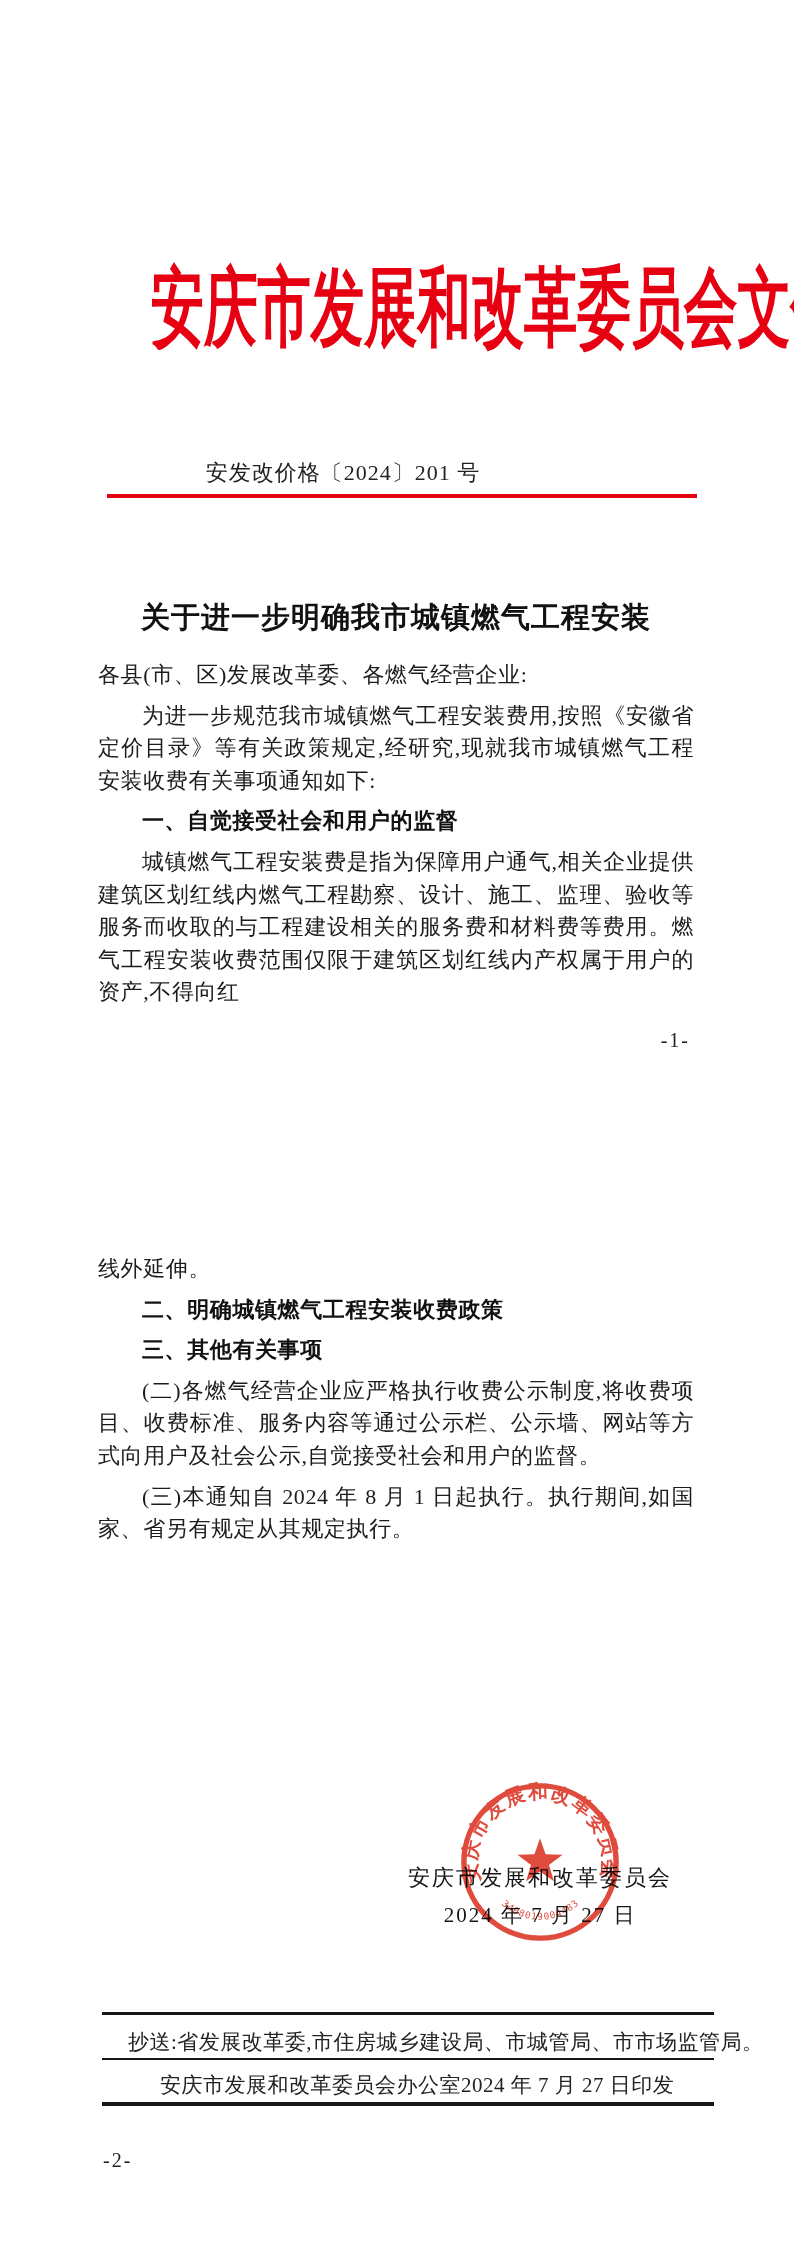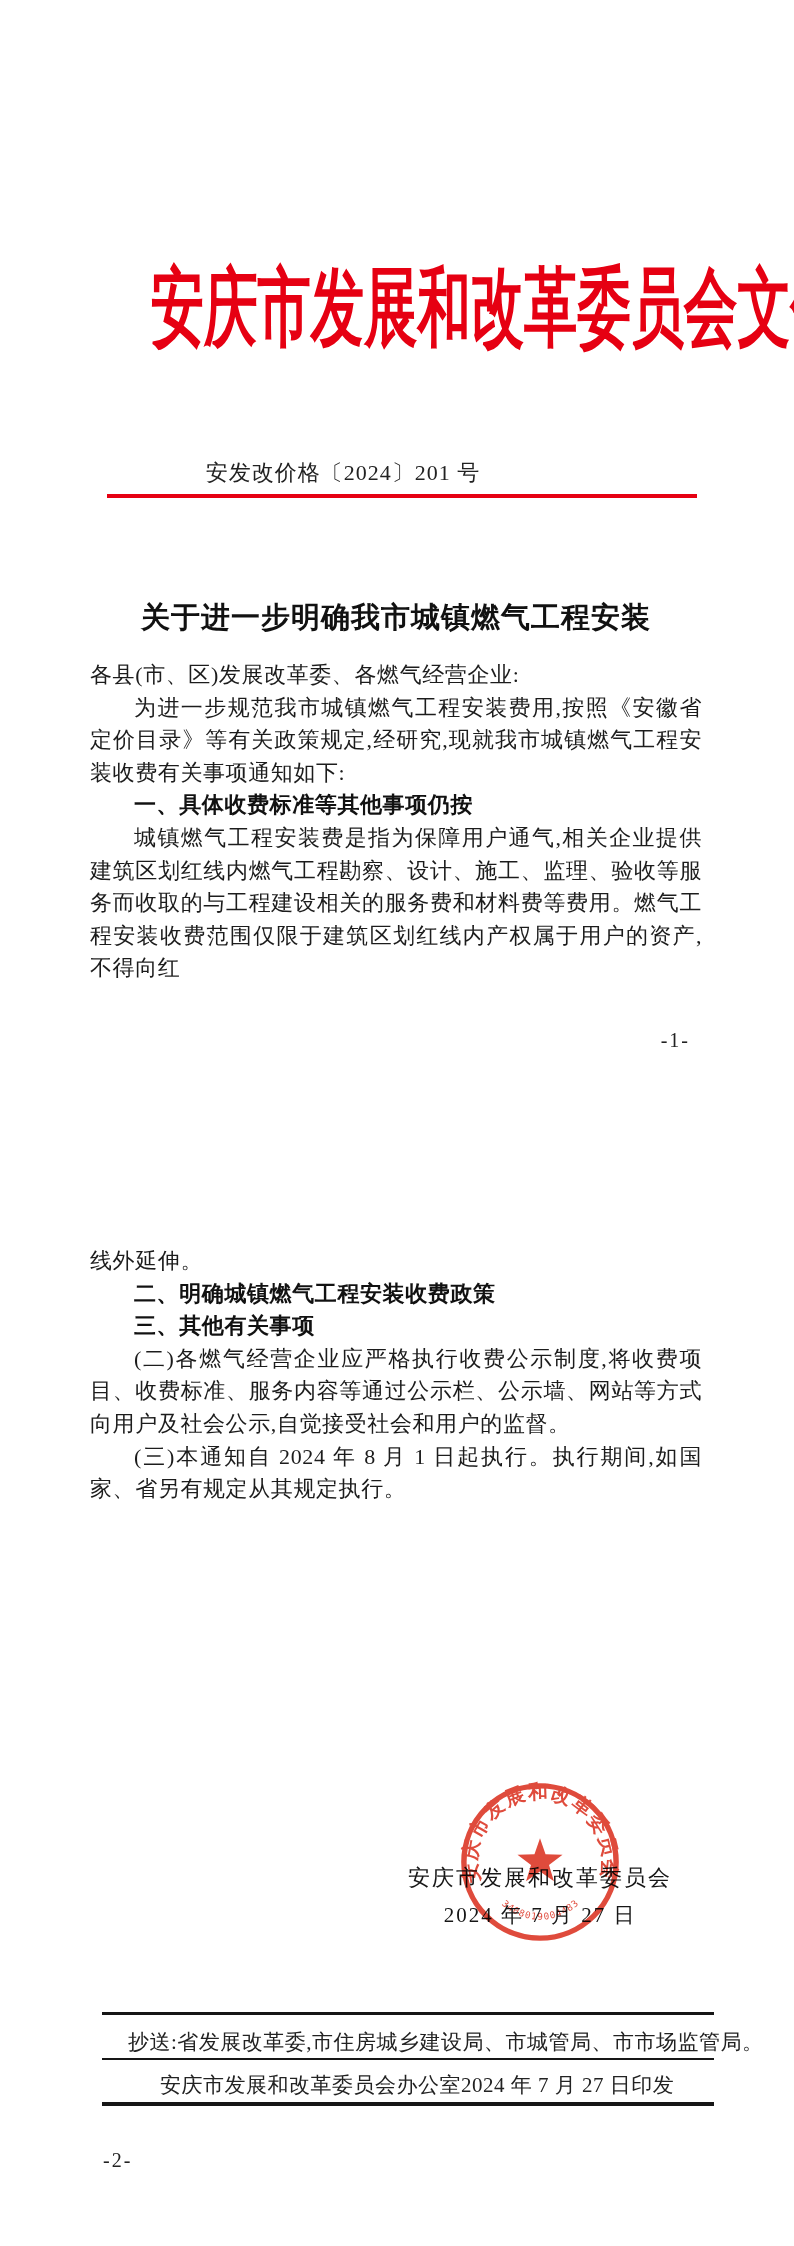--- a/index.html
+++ b/index.html
@@ -27,21 +27,21 @@
   }
   
   .col{position:absolute;left:90px;width:612px;font-size:22px;line-height:32.6px;}
   .col-p1{top:595px;}
   .col-p2{top:1245px;}
   .doc-title{
     text-align:center;font-size:29px;line-height:44px;font-weight:600;
     color:#111;letter-spacing:1px;margin:0 0 20px 0;
   }
   .doc-title div{white-space:nowrap;text-align:center;}
-  p{margin:0;text-align:justify;letter-spacing:0.6px;}
+  p{margin:8px;text-align:justify;letter-spacing:0.6px;}
   .indent{text-indent:2em;}
   .heading{
     font-family:"Liberation Sans","DejaVu Sans",sans-serif;
     font-weight:bold;text-indent:2em;letter-spacing:0.6px;color:#111;
   }
   .page-num{
     position:absolute;font-size:20px;line-height:24px;color:#222;letter-spacing:2px;
   }
   .page-num-1{top:1028px;left:90px;width:600px;text-align:right;}
   .page-num-2{top:2148px;left:103px;text-align:left;}
@@ -86,21 +86,21 @@
   <div class="doc-number">安发改价格〔2024〕201 号</div>
 
   <div class="red-rule"></div>
 
   <div class="col col-p1">
     <div class="doc-title">
       <div>关于进一步明确我市城镇燃气工程安装</div>
     </div>
     <p>各县(市、区)发展改革委、各燃气经营企业:</p>
     <p class="indent">为进一步规范我市城镇燃气工程安装费用,按照《安徽省定价目录》等有关政策规定,经研究,现就我市城镇燃气工程安装收费有关事项通知如下:</p>
-    <p class="heading">一、具体收费标准等其他事项仍按</p>
+    <p class="heading">一、自觉接受社会和用户的监督</p>
     <p class="indent">城镇燃气工程安装费是指为保障用户通气,相关企业提供建筑区划红线内燃气工程勘察、设计、施工、监理、验收等服务而收取的与工程建设相关的服务费和材料费等费用。燃气工程安装收费范围仅限于建筑区划红线内产权属于用户的资产,不得向红</p>
   </div>
 
   <div class="page-num page-num-1">-1-</div>
 
   <div class="col col-p2">
     <p>线外延伸。</p>
     <p class="heading">二、明确城镇燃气工程安装收费政策</p>
     <p class="heading">三、其他有关事项</p>
     <p class="indent">(二)各燃气经营企业应严格执行收费公示制度,将收费项目、收费标准、服务内容等通过公示栏、公示墙、网站等方式向用户及社会公示,自觉接受社会和用户的监督。</p>

